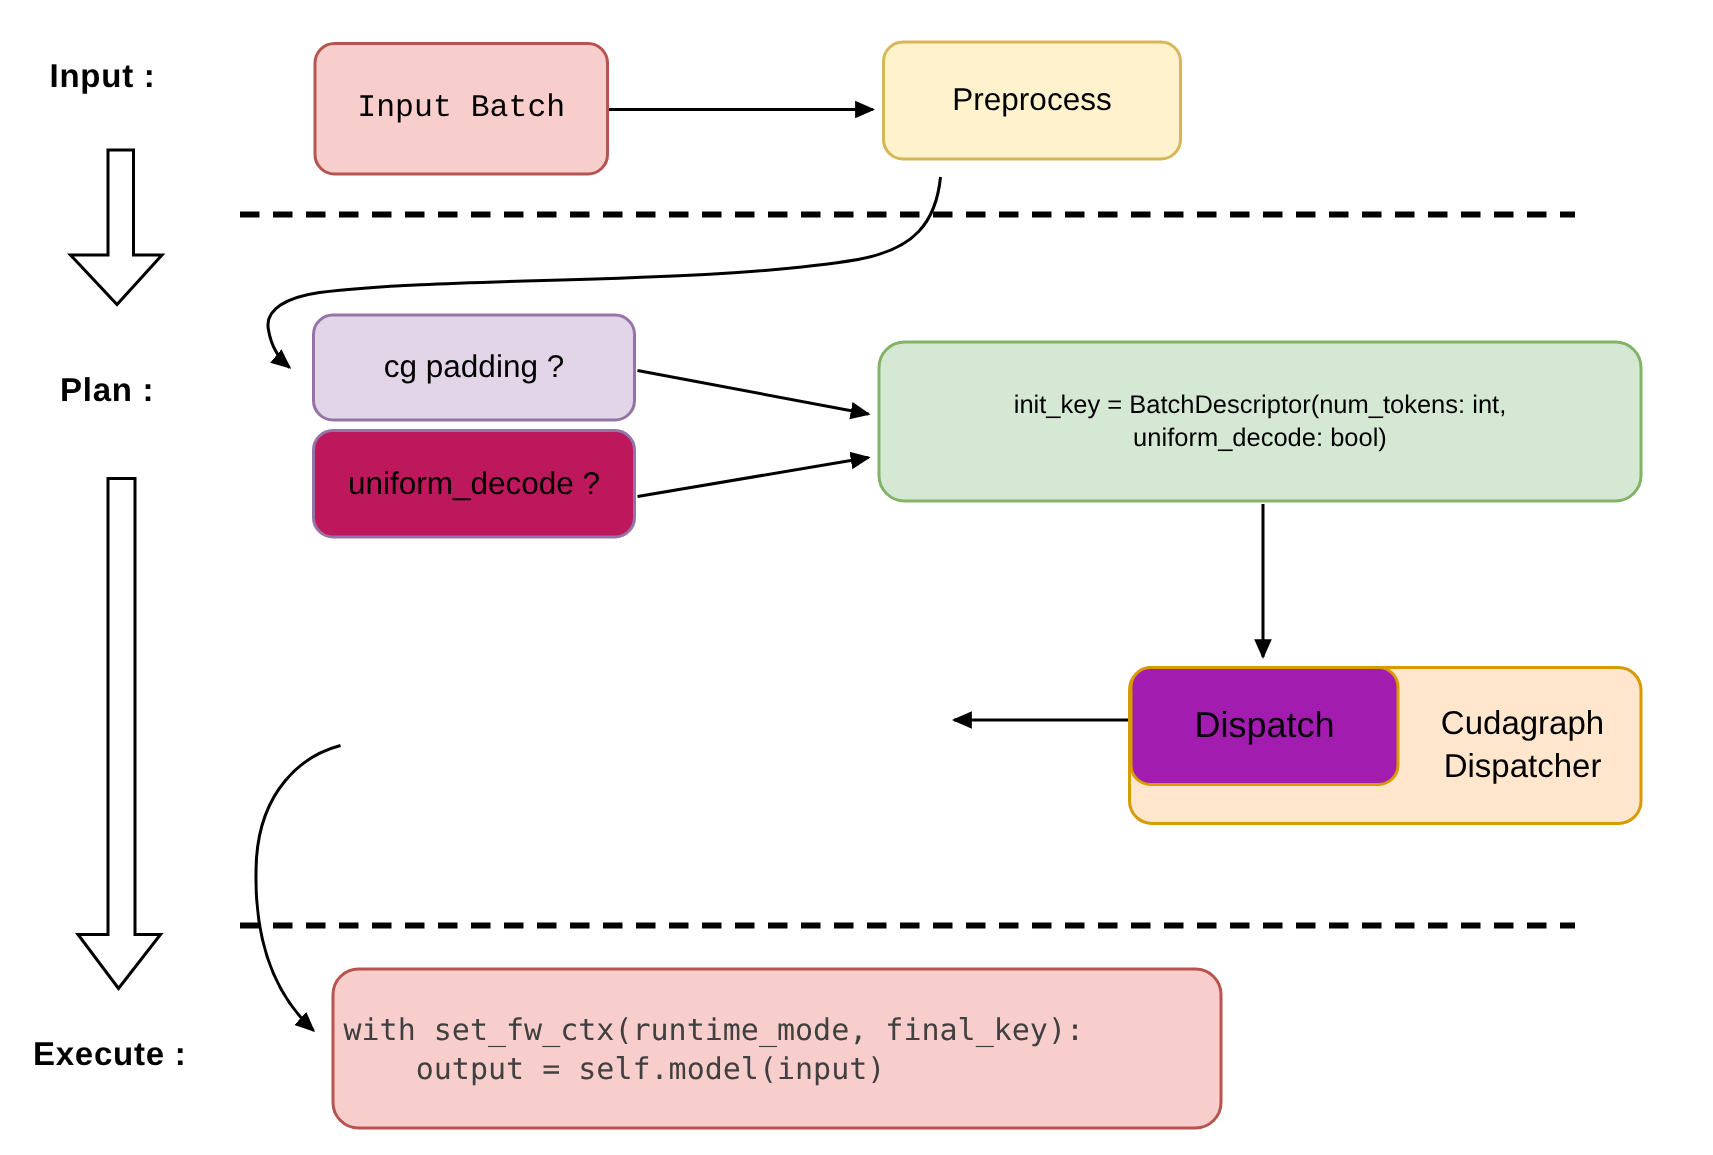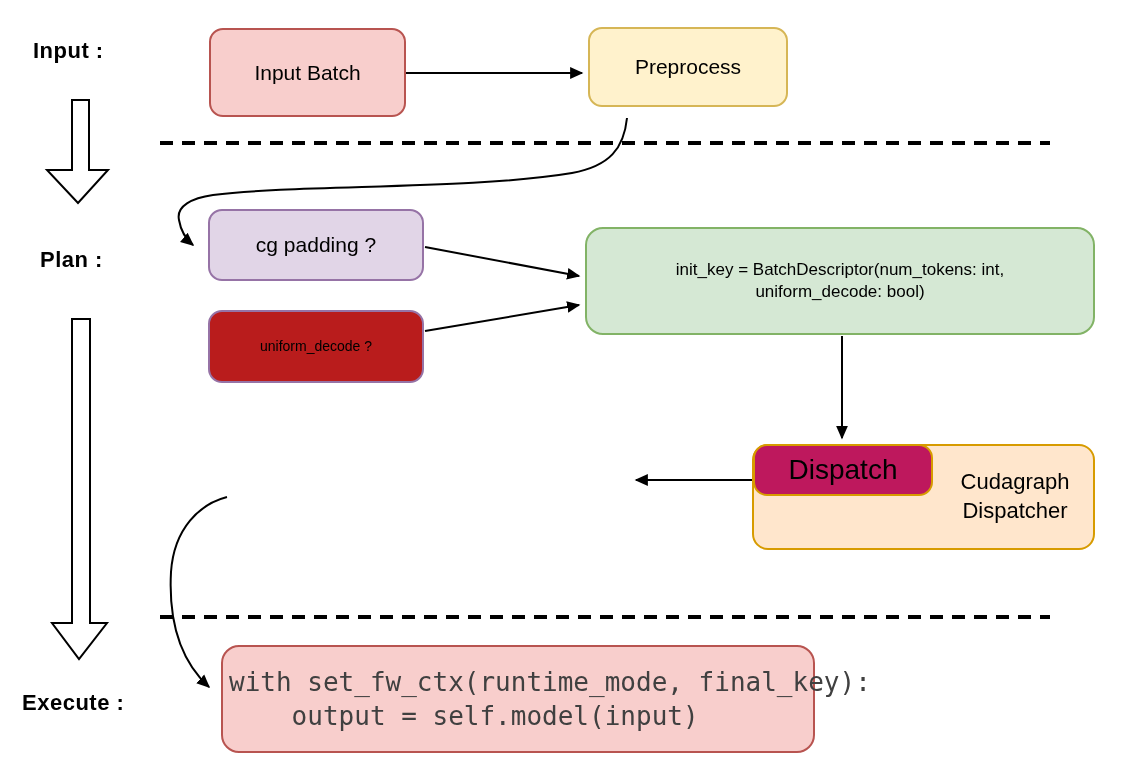--- a/index.html
+++ b/index.html
@@ -11,43 +11,43 @@
   .node{
     position:absolute;z-index:1;display:flex;flex-direction:column;
     align-items:center;justify-content:center;text-align:center;
     border:2px solid;box-sizing:border-box;line-height:1.32;
   }
   .stage-label{
     position:absolute;z-index:1;font-weight:bold;font-size:22px;
     letter-spacing:0.5px;white-space:nowrap;
   }
   .n-input-batch{left:209px;top:28px;width:197px;height:89px;border-radius:14px;
-    background:#f8cecc;border-color:#b85450;font-size:21px;}
+    background:#f8cecc;border-color:#b85450;font-size:21px;font-family:Liberation Mono, monospace;}
   .n-preprocess{left:588px;top:27px;width:200px;height:80px;border-radius:14px;
     background:#fff2cc;border-color:#d6b656;font-size:21px;}
   .n-cg-padding{left:208px;top:209px;width:216px;height:72px;border-radius:14px;
     background:#e1d5e7;border-color:#9673a6;font-size:21px;}
-  .n-uniform-decode{left:208px;top:310px;width:216px;height:73px;border-radius:14px;
-    background:#b91c1c;border-color:#9673a6;font-size:14px;}
+  .n-uniform-decode{left:208px;top:286px;width:216px;height:73px;border-radius:14px;
+    background:#be185d;border-color:#9673a6;font-size:21px;}
   .n-init-key{left:585px;top:227px;width:510px;height:108px;border-radius:18px;
     background:#d5e8d4;border-color:#82b366;font-size:17px;}
   .n-runtime{left:226px;top:443px;width:402px;height:110px;border-radius:18px;
     background:#dae8fc;border-color:#6c8ebf;font-size:20px;}
   .n-cudagraph{left:752px;top:444px;width:343px;height:106px;border-radius:16px;
     background:#ffe6cc;border-color:#d79b00;font-size:22px;}
-  .n-dispatch{left:753px;top:444px;width:180px;height:52px;border-radius:14px;
-    background:#be185d;border-color:#d79b00;font-size:28px;}
+  .n-dispatch{left:753px;top:444px;width:180px;height:80px;border-radius:14px;
+    background:#a21caf;border-color:#d79b00;font-size:24px;}
   .cudagraph-label{
     position:absolute;left:181px;top:0;width:160px;height:100%;
     display:flex;flex-direction:column;align-items:center;justify-content:center;
     line-height:1.3;
   }
   .n-exec-code{left:221px;top:645px;width:594px;height:108px;border-radius:18px;
     background:#f8cecc;border-color:#b85450;
-    font-family:"DejaVu Sans Mono",monospace;font-size:26px;color:#404040;
+    font-family:"DejaVu Sans Mono",monospace;font-size:20px;color:#404040;
     align-items:flex-start;padding-left:6px;line-height:1.32;}
   .code-line{white-space:pre;text-align:left;}
   .lbl-input{left:33px;top:38px;}
   .lbl-plan{left:40px;top:247px;}
   .lbl-execute{left:22px;top:690px;}
 </style>
 </head>
 <body>
 
 <div class="canvas">

